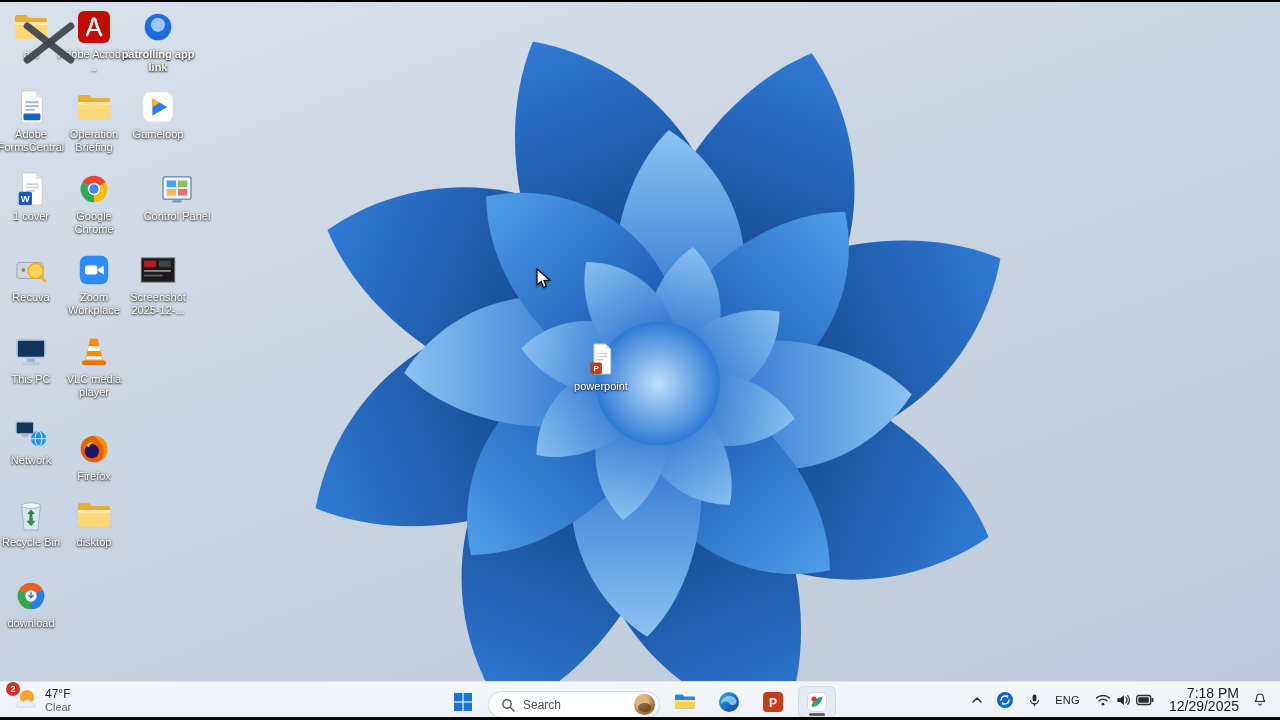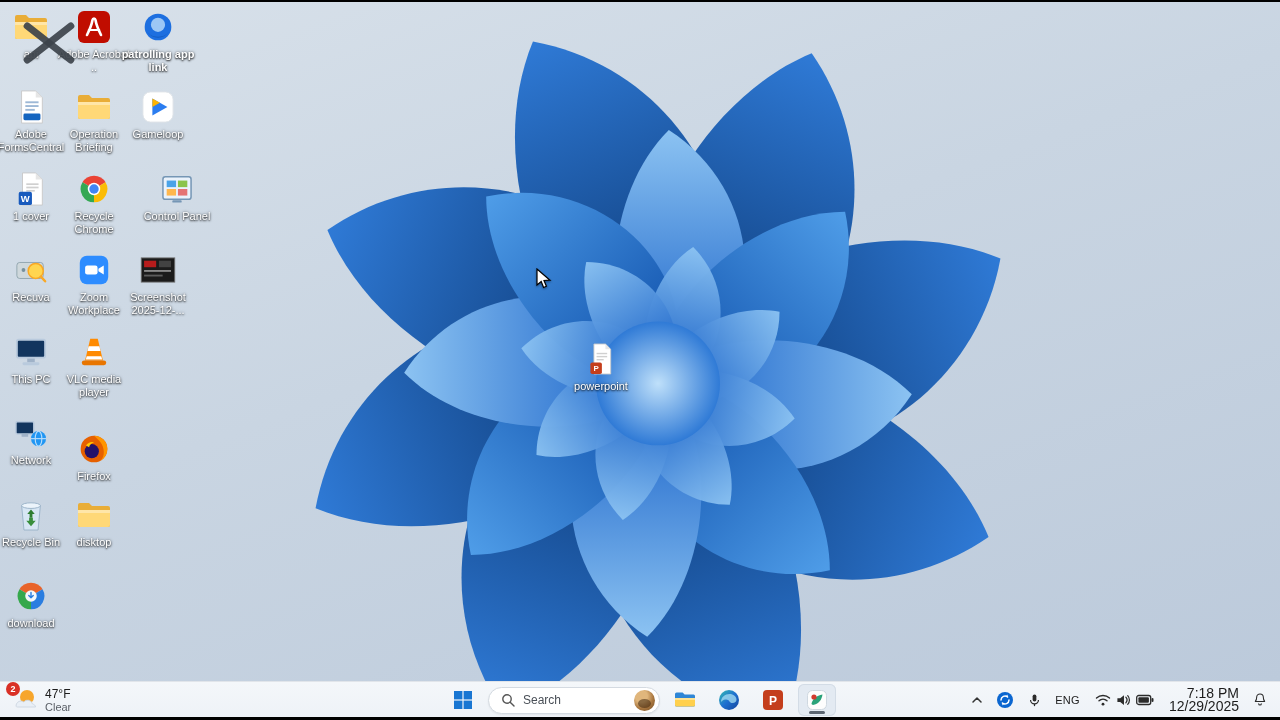--- a/index.html
+++ b/index.html
@@ -33,21 +33,21 @@
   .taskbar{position:absolute;left:0;top:681px;width:1280px;height:36px;
     background:linear-gradient(#f4f7fa,#eef2f7);border-top:1px solid #e1e5ea;}
   .weather{position:absolute;left:0;top:0;height:36px;display:flex;align-items:center;gap:7px;padding:0 12px;cursor:pointer;}
   .w-iconwrap{position:relative;width:26px;height:26px;}
   .w-badge{position:absolute;left:-6px;top:-5px;min-width:14px;height:14px;border-radius:8px;background:#d93025;
     color:#fff;font-size:9px;font-weight:bold;line-height:14px;text-align:center;padding:0 2px;z-index:2;}
   .w-temp{font-size:12px;color:#1c1c1c;line-height:13px;}
   .w-cond{font-size:11px;color:#5a5f66;line-height:12px;}
 
   .tb-center{position:absolute;left:50%;top:0;height:36px;transform:translateX(-50%);
-    display:flex;align-items:center;gap:6px;}
+    display:flex;align-items:flex-end;gap:6px;}
   .tb-btn{position:relative;width:38px;height:32px;border-radius:6px;display:flex;align-items:center;justify-content:center;cursor:pointer;}
   .tb-btn.active{background:#e3eaf2;box-shadow:inset 0 0 0 1px #d3dce6;}
   .tb-indicator{position:absolute;bottom:2px;left:50%;transform:translateX(-50%);width:16px;height:3px;border-radius:2px;background:#5b6571;}
 
   .search-box{display:flex;align-items:center;gap:8px;width:172px;height:27px;border-radius:14px;
     background:#fff;border:1px solid #d4dae1;box-shadow:0 1px 2px rgba(0,0,0,.06);padding:0 4px 0 12px;cursor:pointer;}
   .search-label{flex:1;font-size:12px;color:#494f57;}
   .search-thumb{width:21px;height:21px;border-radius:50%;overflow:hidden;
     background:radial-gradient(circle at 35% 30%,#e0b67c 0 30%,#a8763f 60%,#6e4a24);position:relative;}
   .search-thumb::after{content:"";position:absolute;left:4px;top:9px;width:13px;height:9px;border-radius:50%;background:rgba(62,38,15,.55);}
@@ -194,21 +194,21 @@
         <div class="desktop-icon" style="left: 56px; top: 168px;">
     <div class="ig">
             <svg width="32" height="32" viewBox="0 0 36 36">
               <path d="M18 18 L5 10.5 A15 15 0 0 1 31 10.5 Z" fill="#ea4335"></path>
               <path d="M18 18 L31 10.5 A15 15 0 0 1 18 33 Z" fill="#fbbc05"></path>
               <path d="M18 18 L18 33 A15 15 0 0 1 5 10.5 Z" fill="#34a853"></path>
               <circle cx="18" cy="18" r="7" fill="#fff"></circle>
               <circle cx="18" cy="18" r="5.3" fill="#4285f4"></circle>
             </svg>
           </div>
-    <div class="di-label">Recycle Chrome</div>
+    <div class="di-label">Google Chrome</div>
   </div>
         <div class="desktop-icon" style="left: 120px; top: 168px; margin-left: 19px;">
     <div class="ig">
             <svg width="34" height="30" viewBox="0 0 36 32">
               <rect x="3" y="3" width="30" height="24" rx="2.5" fill="#eaf2fb" stroke="#7596b5" stroke-width="1.6"></rect>
               <rect x="7" y="7" width="10" height="7" fill="#4aa3e8"></rect>
               <rect x="19" y="7" width="10" height="7" fill="#8bc34a"></rect>
               <rect x="7" y="16" width="10" height="7" fill="#ffb74d"></rect>
               <rect x="19" y="16" width="10" height="7" fill="#e57373"></rect>
               <rect x="13" y="28" width="10" height="2.5" rx="1" fill="#7596b5"></rect>

